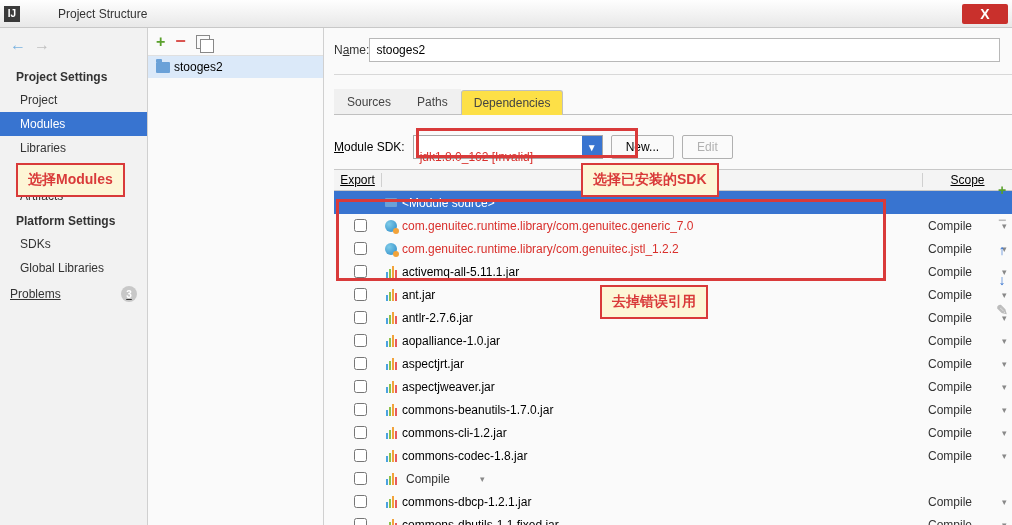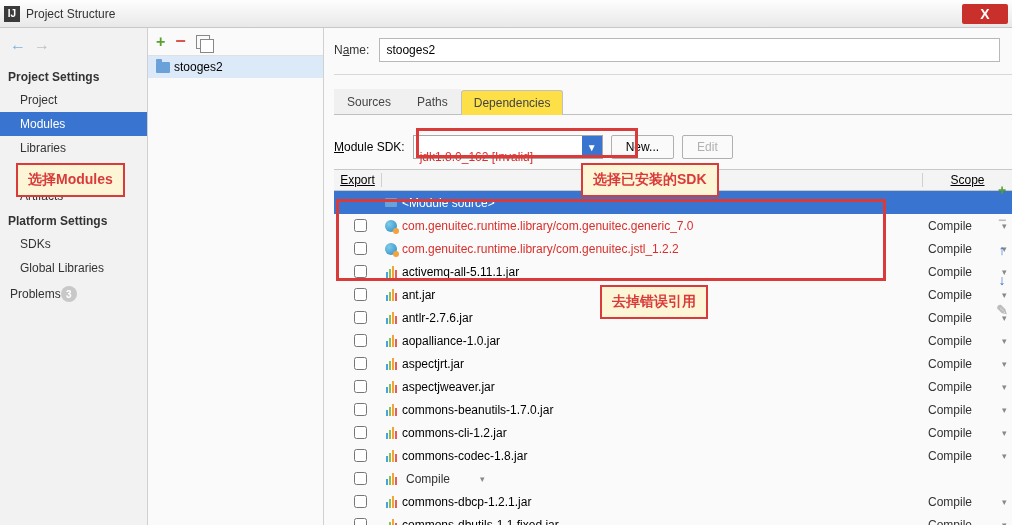--- a/index.html
+++ b/index.html
@@ -1,47 +1,47 @@
 <!DOCTYPE html>
 <html><head>
 <meta charset="utf-8">
 <style>
 * { box-sizing: border-box; margin: 0; padding: 0; font-family: "Segoe UI", Tahoma, sans-serif; font-size: 12px; }
 body { background: #f0f0f0; width: 1012px; height: 525px; overflow: hidden; position: relative; }
 
-.titlebar { height: 28px; background: linear-gradient(#fefefe,#e8e8e8); border-bottom: 1px solid #c8c8c8; display: flex; align-items: center; padding: 0 4px; }
+.titlebar { height: 28px; background: linear-gradient(#fefefe,#e8e8e8); border-bottom: 1px solid #c8c8c8; display: flex; align-items: center; padding: 0 4px; gap: 32px; }
 .titlebar .app-icon { width: 16px; height: 16px; background: #3a3a3a; color: #fff; display: inline-flex; align-items: center; justify-content: center; font-weight: bold; font-size: 10px; margin-right: 6px; }
 .titlebar .title { color: #333; }
 .titlebar .spacer { flex: 1; }
 .titlebar .close { width: 46px; height: 20px; background: #c9302c; color: #fff; display: flex; align-items: center; justify-content: center; font-weight: bold; font-size: 14px; border-radius: 2px; }
 
 .main { display: flex; height: 497px; }
 
 .left-panel { width: 148px; background: #f2f2f2; border-right: 1px solid #d0d0d0; padding-top: 8px; position: relative; }
 .nav-row { display: flex; gap: 8px; padding: 0 10px 10px; }
 .nav-row span { color: #7bb3e0; font-size: 16px; }
 .nav-row .nav-fwd { color: #c0c0c0; }
-.section-header { font-weight: bold; color: #333; padding: 6px 8px 4px; font-size: 12px; }
+.section-header { font-weight: bold; color: #333; padding: 6px 16px 4px; font-size: 12px; }
 .menu-item { padding: 5px 10px 5px 20px; color: #333; cursor: pointer; }
 .menu-item.selected { background: #3874d0; color: #fff; }
-.problems-row { display: flex; align-items: center; padding: 6px 10px 5px 10px; color: #333; }
+.problems-row { display: flex; align-items: center; justify-content: space-between; padding: 6px 10px 5px 10px; color: #333; text-decoration: underline; }
 .badge { display: inline-flex; align-items: center; justify-content: center; width: 16px; height: 16px; border-radius: 50%; background: #c8c8c8; color: #fff; font-size: 10px; font-weight: bold; }
 
 .mid-panel { width: 176px; background: #fafafa; border-right: 1px solid #d0d0d0; }
 .mid-toolbar { height: 28px; display: flex; align-items: center; gap: 10px; padding: 0 8px; border-bottom: 1px solid #e0e0e0; }
 .mid-toolbar .plus { color: #5aa02c; font-size: 16px; font-weight: bold; }
 .mid-toolbar .minus { color: #d9534f; font-size: 18px; font-weight: bold; }
 .mid-toolbar .copy { width: 14px; height: 14px; border: 1px solid #888; position: relative; }
 .mid-toolbar .copy::after { content: ''; position: absolute; left: 3px; top: 3px; width: 12px; height: 12px; border: 1px solid #888; background: #fff; }
 .tree-item { padding: 4px 8px; background: #dbe9f9; display: flex; align-items: center; gap: 4px; }
 .folder-icon { width: 14px; height: 11px; background: #6aa1d8; border-radius: 1px; position: relative; }
 .folder-icon::before { content: ''; position: absolute; top: -3px; left: 0; width: 6px; height: 3px; background: #6aa1d8; border-radius: 1px 1px 0 0; }
 
 .right-panel { flex: 1; background: #fafafa; padding: 10px 0 0 10px; position: relative; }
-.name-row { display: flex; align-items: center; gap: 10px; padding-right: 12px; margin-bottom: 14px; border-bottom: 1px solid #d8d8d8; padding-bottom: 12px; }
+.name-row { display: flex; align-items: center; padding-right: 12px; margin-bottom: 14px; border-bottom: 1px solid #d8d8d8; padding-bottom: 12px; }
 .name-row label { color: #333; }
 .name-row label .u { text-decoration: underline; }
 .name-row input { flex: 1; height: 24px; border: 1px solid #b8b8b8; padding: 0 6px; background: #fff; }
 
 .tabs { display: flex; border-bottom: 1px solid #c0c0c0; }
 .tab { padding: 5px 12px; border: 1px solid transparent; border-bottom: none; color: #444; background: #f0f0f0; cursor: pointer; }
 .tab.active { background: #fde047; border-color: #c0c0c0; border-radius: 3px 3px 0 0; position: relative; top: 1px; }
 
 .sdk-row { display: flex; align-items: center; gap: 8px; margin: 20px 0 10px; }
 .sdk-row label .u { text-decoration: underline; }

